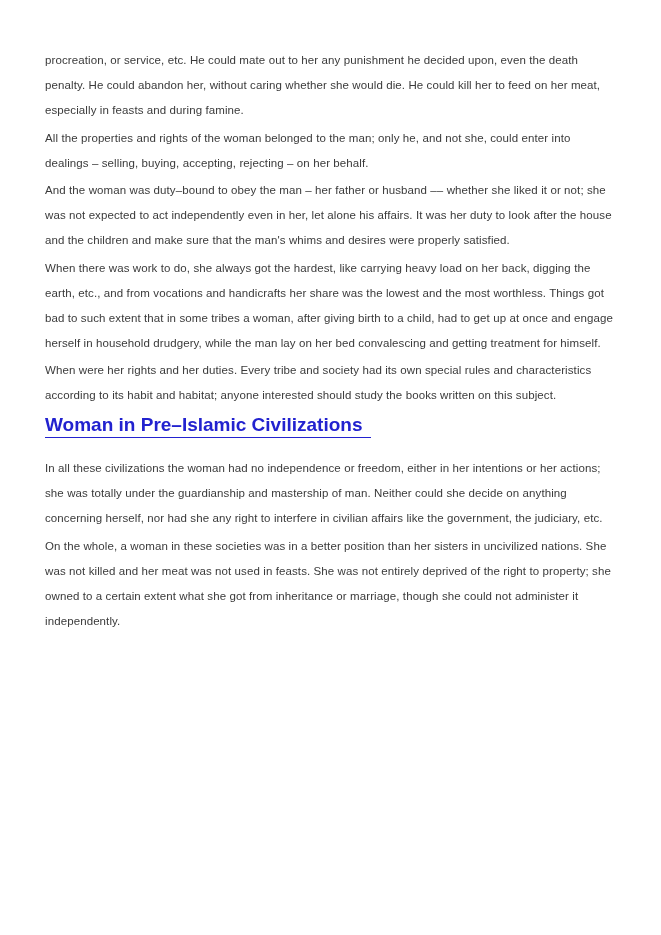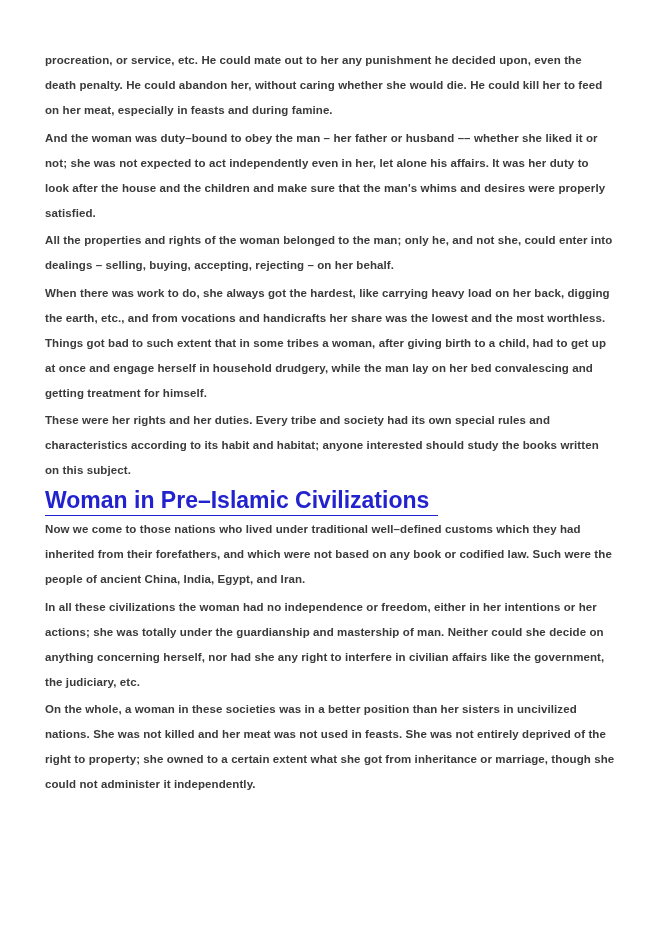--- a/index.html
+++ b/index.html
@@ -15,55 +15,53 @@
     background: var(--page-bg, #ffffff);
     font-family: "Liberation Sans", sans-serif;
     overflow: hidden;
   }
   .body-para {
     margin: 0 0 2.5px 0;
     font-size: 11.5px;
     line-height: 25px;
     color: var(--body-text, #3a3a3a);
     letter-spacing: 0.1px;
-    font-weight: bold;
   }
   .section-heading {
-    margin: 4px 0 4px 0;
-    font-size: 23px;
+    margin: 4px 0 18px 0;
+    font-size: 19px;
     line-height: 26px;
     font-weight: bold;
   }
   .heading-link {
     color: var(--heading-blue, #2222cf);
     text-decoration: none;
     border-bottom: 1px solid var(--heading-blue, #2222cf);
     padding-right: 9px;
     padding-bottom: 2px;
     cursor: pointer;
   }
 </style>
 </head>
 <body>
 
 <div class="page">
 
   <p class="body-para">procreation, or service, etc. He could mate out to her any punishment he decided upon, even the death penalty. He could abandon her, without caring whether she would die. He could kill her to feed on her meat, especially in feasts and during famine.</p>
 
+  <p class="body-para">All the properties and rights of the woman belonged to the man; only he, and not she, could enter into dealings – selling, buying, accepting, rejecting – on her behalf.</p>
+
   <p class="body-para">And the woman was duty–bound to obey the man – her father or husband –– whether she liked it or not; she was not expected to act independently even in her, let alone his affairs. It was her duty to look after the house and the children and make sure that the man's whims and desires were properly satisfied.</p>
-
-  <p class="body-para">All the properties and rights of the woman belonged to the man; only he, and not she, could enter into dealings – selling, buying, accepting, rejecting – on her behalf.</p>
 
   <p class="body-para">When there was work to do, she always got the hardest, like carrying heavy load on her back, digging the earth, etc., and from vocations and handicrafts her share was the lowest and the most worthless. Things got bad to such extent that in some tribes a woman, after giving birth to a child, had to get up at once and engage herself in household drudgery, while the man lay on her bed convalescing and getting treatment for himself.</p>
 
-  <p class="body-para">These were her rights and her duties. Every tribe and society had its own special rules and characteristics according to its habit and habitat; anyone interested should study the books written on this subject.</p>
+  <p class="body-para">When were her rights and her duties. Every tribe and society had its own special rules and characteristics according to its habit and habitat; anyone interested should study the books written on this subject.</p>
 
   <h1 class="section-heading"><a class="heading-link">Woman in Pre–Islamic Civilizations</a></h1>
 
-  <p class="body-para">Now we come to those nations who lived under traditional well–defined customs which they had inherited from their forefathers, and which were not based on any book or codified law. Such were the people of ancient China, India, Egypt, and Iran.</p>
 
   <p class="body-para">In all these civilizations the woman had no independence or freedom, either in her intentions or her actions; she was totally under the guardianship and mastership of man. Neither could she decide on anything concerning herself, nor had she any right to interfere in civilian affairs like the government, the judiciary, etc.</p>
 
 
   <p class="body-para">On the whole, a woman in these societies was in a better position than her sisters in uncivilized nations. She was not killed and her meat was not used in feasts. She was not entirely deprived of the right to property; she owned to a certain extent what she got from inheritance or marriage, though she could not administer it independently.</p>
 
 
 </div>
 
 </body></html>

